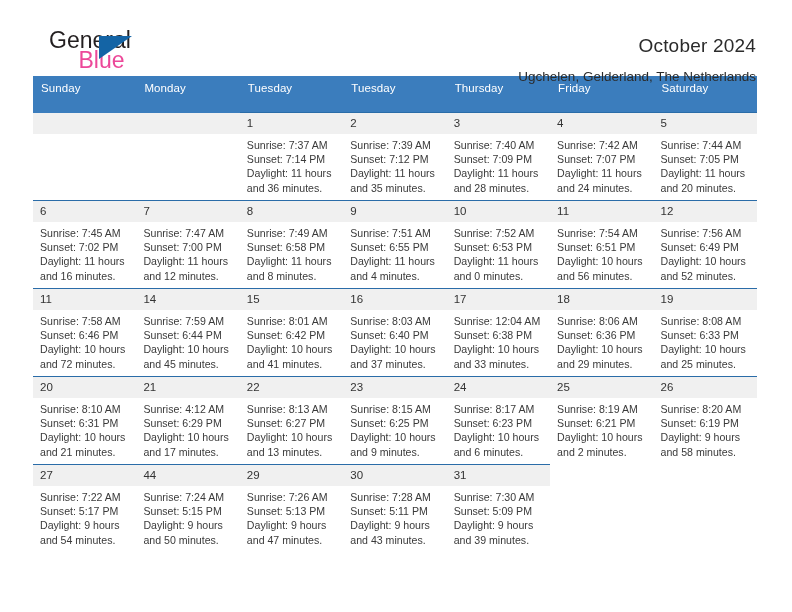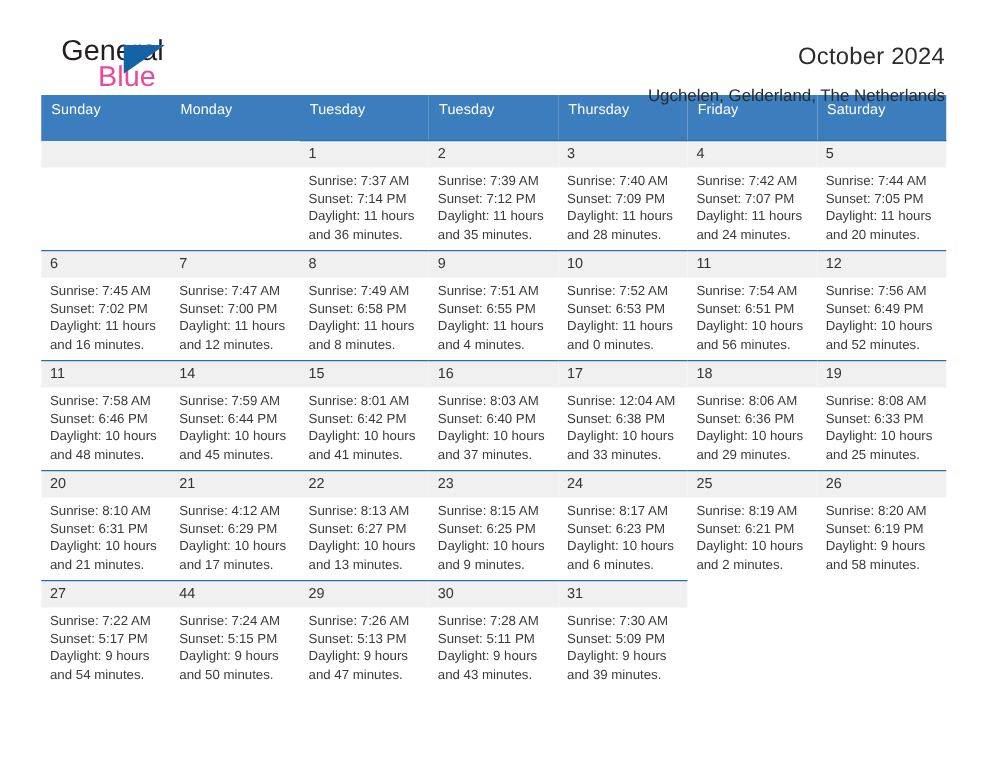--- a/index.html
+++ b/index.html
@@ -255,21 +255,21 @@
               </div>
             </td>
           </tr>
           <tr>
             <td class="daycell filled">
               <div class="daynum">11</div>
               <div class="info">
                 <div>Sunrise: 7:58 AM</div>
                 <div>Sunset: 6:46 PM</div>
                 <div>Daylight: 10 hours</div>
-                <div>and 48 minutes.</div>
+                <div>and 72 minutes.</div>
               </div>
             </td>
             <td class="daycell filled">
               <div class="daynum">14</div>
               <div class="info">
                 <div>Sunrise: 7:59 AM</div>
                 <div>Sunset: 6:44 PM</div>
                 <div>Daylight: 10 hours</div>
                 <div>and 45 minutes.</div>
               </div>

